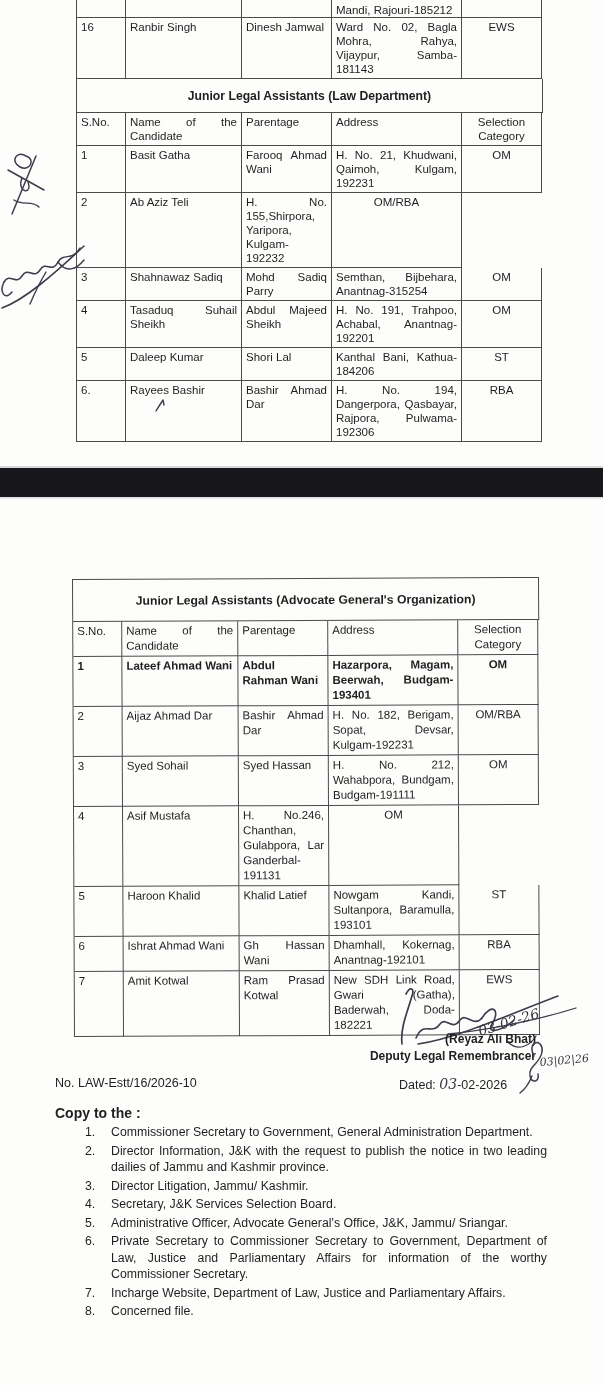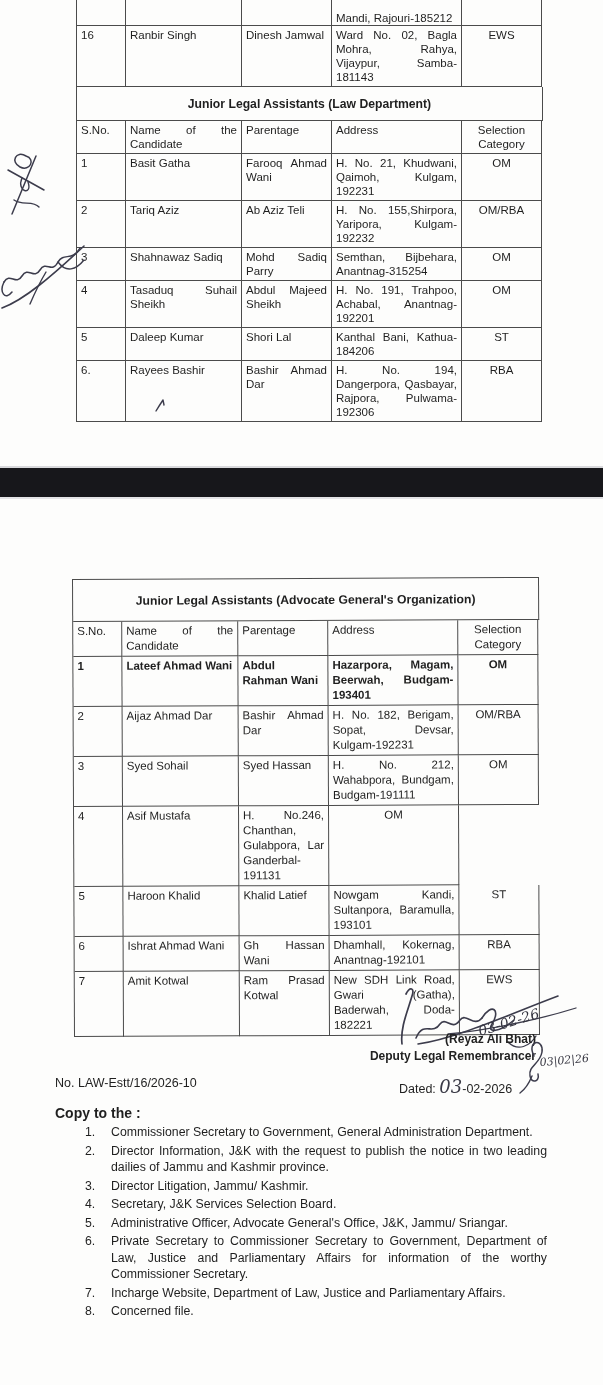--- a/index.html
+++ b/index.html
@@ -15,33 +15,33 @@
   .t2 .cell{line-height:15px;}
   .c-name,.c-parentage,.c-address{text-align:justify;}
   .c-category{text-align:center;}
   .hdr .c-category{text-align:center;}
   .boldrow .cell{font-weight:bold;}
   .tbl-title{border-right:1px solid #4b4b4b;border-bottom:1px solid #4b4b4b;
              display:flex;align-items:center;justify-content:center;
              font-weight:bold;font-size:12.2px;text-align:center;}
   .t1 .tbl-title{height:33px;}
   .t2 .tbl-title{height:41px;border-top:1px solid #4b4b4b;}
-  .frag .cell{border-bottom:1px solid #4b4b4b;padding-top:12px;padding-bottom:1px;line-height:12px;height:12px;}
+  .frag .cell{border-bottom:1px solid #4b4b4b;padding-top:4px;padding-bottom:1px;line-height:12px;height:12px;}
 
   
   .band{position:absolute;left:0;top:468px;width:603px;height:29px;background:#17171b;
         box-shadow:0 -2px 0 #d9d9dc, 0 2px 0 #e3e3e6;}
 
   
   .sig-name-block{position:absolute;left:318px;top:1031px;width:218px;text-align:right;
                   font-weight:bold;font-size:12px;line-height:17px;color:#222;}
   .ref-no{position:absolute;left:55px;top:1076px;font-size:12.5px;}
   .dated{position:absolute;left:399px;top:1076px;font-size:12.5px;}
   .hand{font-family:"DejaVu Serif", serif;font-style:italic;color:#3a3a46;}
-  .dated .hand{font-size:18px;}
+  .dated .hand{font-size:14px;}
   .copy-heading{position:absolute;left:55px;top:1105px;font-size:14px;font-weight:bold;}
   .copy-list{position:absolute;left:85px;top:1124px;width:462px;margin:0;padding:0;list-style:none;
              font-size:12.3px;line-height:16.5px;}
   .copy-list li{display:grid;grid-template-columns:26px 1fr;margin-bottom:2px;}
   .copy-list li .li-txt{text-align:justify;}
 
   
   .mark{position:absolute;}
   .mark svg path{fill:none;stroke:#3c3c4c;stroke-linecap:round;}
   .sig-date{font-family:"DejaVu Serif", serif;font-style:italic;fill:#34343f;}
@@ -77,21 +77,20 @@
     <div>
         <div class="trow">
           <div class="cell c-sno">1</div>
           <div class="cell c-name">Basit Gatha</div>
           <div class="cell c-parentage">Farooq Ahmad Wani</div>
           <div class="cell c-address">H. No. 21, Khudwani, Qaimoh, Kulgam, 192231</div>
           <div class="cell c-category">OM</div>
         </div>
         <div class="trow">
           <div class="cell c-sno">2</div>
-          <div class="cell c-name">Tariq Aziz</div>
           <div class="cell c-parentage">Ab Aziz Teli</div>
           <div class="cell c-address">H. No. 155,Shirpora, Yaripora, Kulgam-192232</div>
           <div class="cell c-category">OM/RBA</div>
         </div>
         <div class="trow">
           <div class="cell c-sno">3</div>
           <div class="cell c-name">Shahnawaz Sadiq</div>
           <div class="cell c-parentage">Mohd Sadiq Parry</div>
           <div class="cell c-address">Semthan, Bijbehara, Anantnag-315254</div>
           <div class="cell c-category">OM</div>

